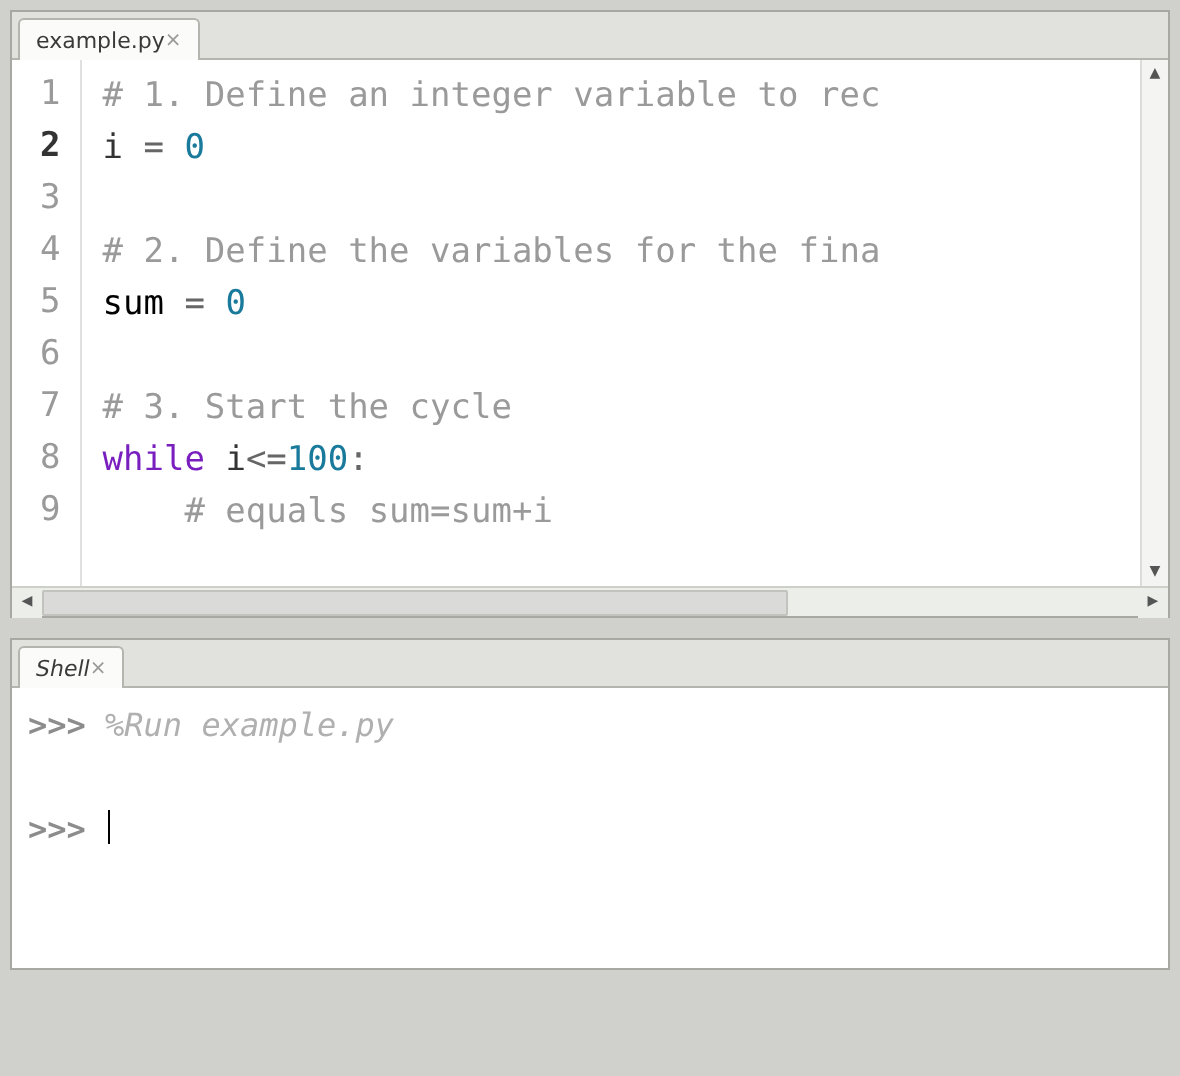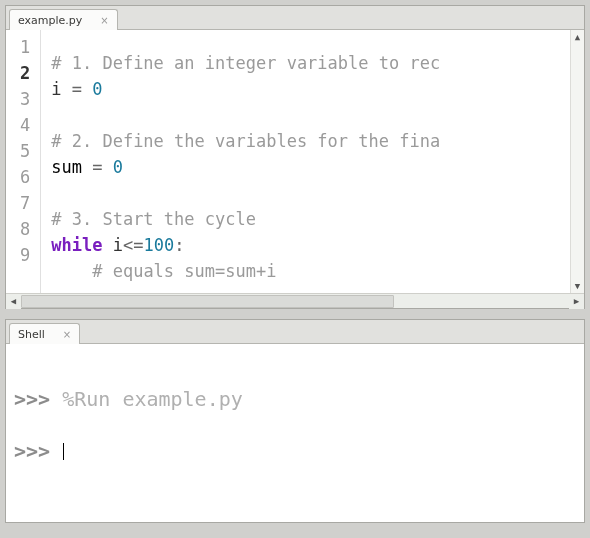--- a/index.html
+++ b/index.html
@@ -30,21 +30,21 @@
     background: #fbfbfa;
     border: 1px solid #b5b5b0;
     border-bottom: none;
     border-radius: 3px 3px 0 0;
     padding: 2px 8px 2px 8px;
     font-family: "DejaVu Sans", Arial, sans-serif;
     font-size: 11px;
     color: #3a3a38;
     display: flex;
     align-items: center;
-    gap: 18px;
+    gap: 0;
     height: 21px;
     position: relative;
     top: 1px;
   }
   .tab .close-x {
     color: #999;
     font-size: 10px;
     cursor: pointer;
   }
   .editor-body {
@@ -59,30 +59,30 @@
     color: #9a9a9a;
     text-align: right;
     padding: 4px 10px 4px 14px;
     line-height: 26px;
     font-size: 17px;
     user-select: none;
     flex: 0 0 auto;
   }
   .gutter .ln-active { color: #333; font-weight: 600; }
   .code {
-    padding: 20px 0 4px 10px;
+    padding: 5px 0 4px 10px;
     line-height: 26px;
     font-size: 17px;
     white-space: pre;
     color: #333;
     overflow: hidden;
     flex: 1 1 auto;
   }
   .tok-comment { color: #9a9a9a; }
-  .tok-kw { color: #7a1fbf; font-weight: 700; }
+  .tok-kw { color: #7a1fbf; font-weight: 400; }
   .tok-op { color: #666; }
   .tok-num { color: #1a7a9c; }
   .tok-var { color: #333; }
   .tok-fn { color: #000000; }
   .hscroll {
     position: absolute;
     left: 0; right: 0; bottom: 0;
     height: 15px;
     background: #eceeea;
     border-top: 1px solid #cfcfca;
@@ -112,39 +112,38 @@
     height: 14px; display:flex; align-items:center; justify-content:center;
     color:#555; font-size:9px;
   }
   .vscroll-stub .arrow.up { top: 0; }
   .vscroll-stub .arrow.down { bottom: 0; }
 
   .gap { height: 10px; }
 
   .shell-body {
     padding: 6px 8px 4px 8px;
-    font-size: 20px;
+    font-size: 16px;
     line-height: 26px;
     height: calc(100% - 24px);
     white-space: pre;
     color: #222;
     overflow: hidden;
-    margin-top: 36px;
   }
   .prompt { color: #8c8c8c; font-weight: bold; }
   .magic { color: #b0b0b0; }
   .cursor {
     display: inline-block;
     width: 1px; height: 17px;
     background: #000;
     vertical-align: -2px;
     margin-left: 1px;
   }
   #editor-pane { height: 304px; }
-  #shell-pane { height: 204px; }
+  #shell-pane { height: 166px; font-style: italic; }
 </style>
 </head>
 <body>
 
 <div class="pane" id="editor-pane">
   <div class="tabs-row">
     <div class="tab">
       <span>example.py</span>
       <span class="close-x">×</span>
     </div>

